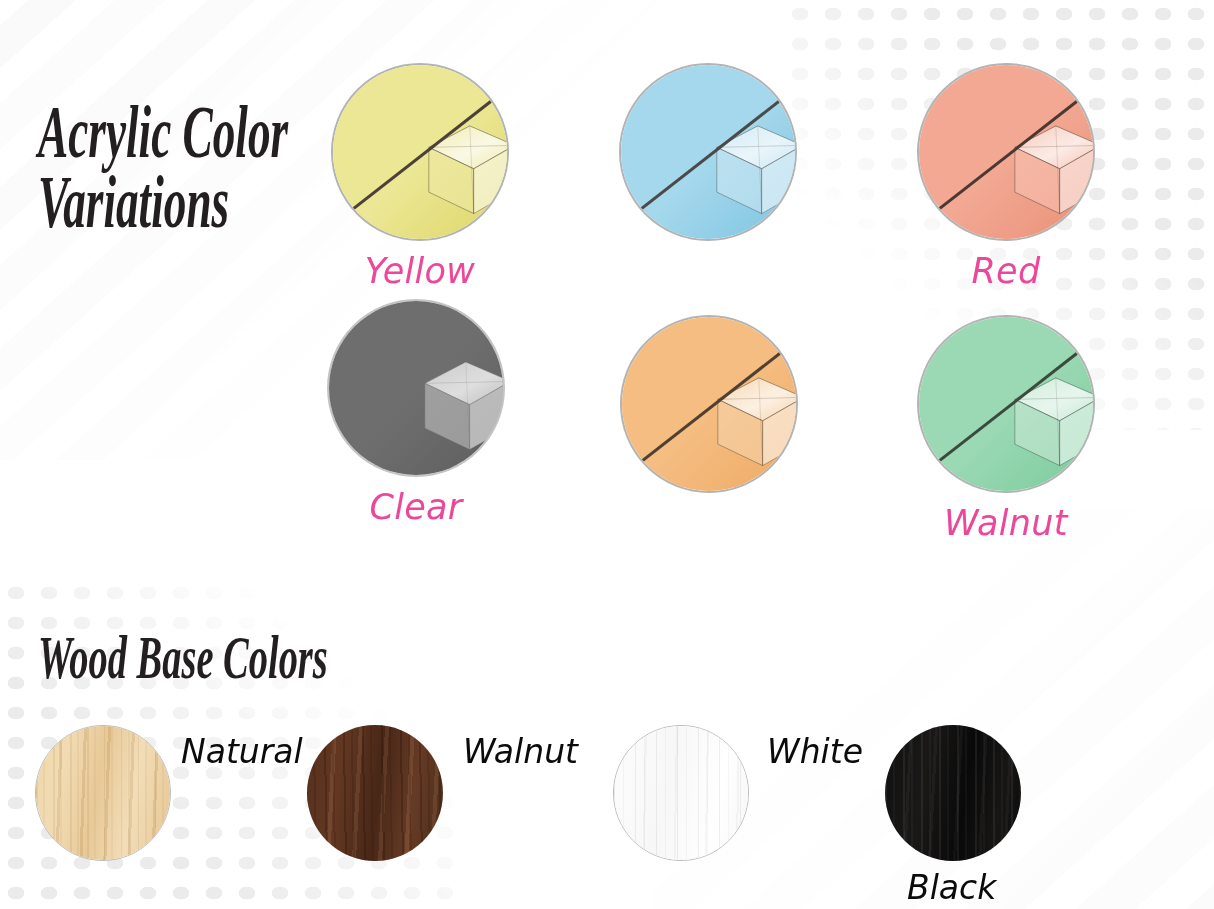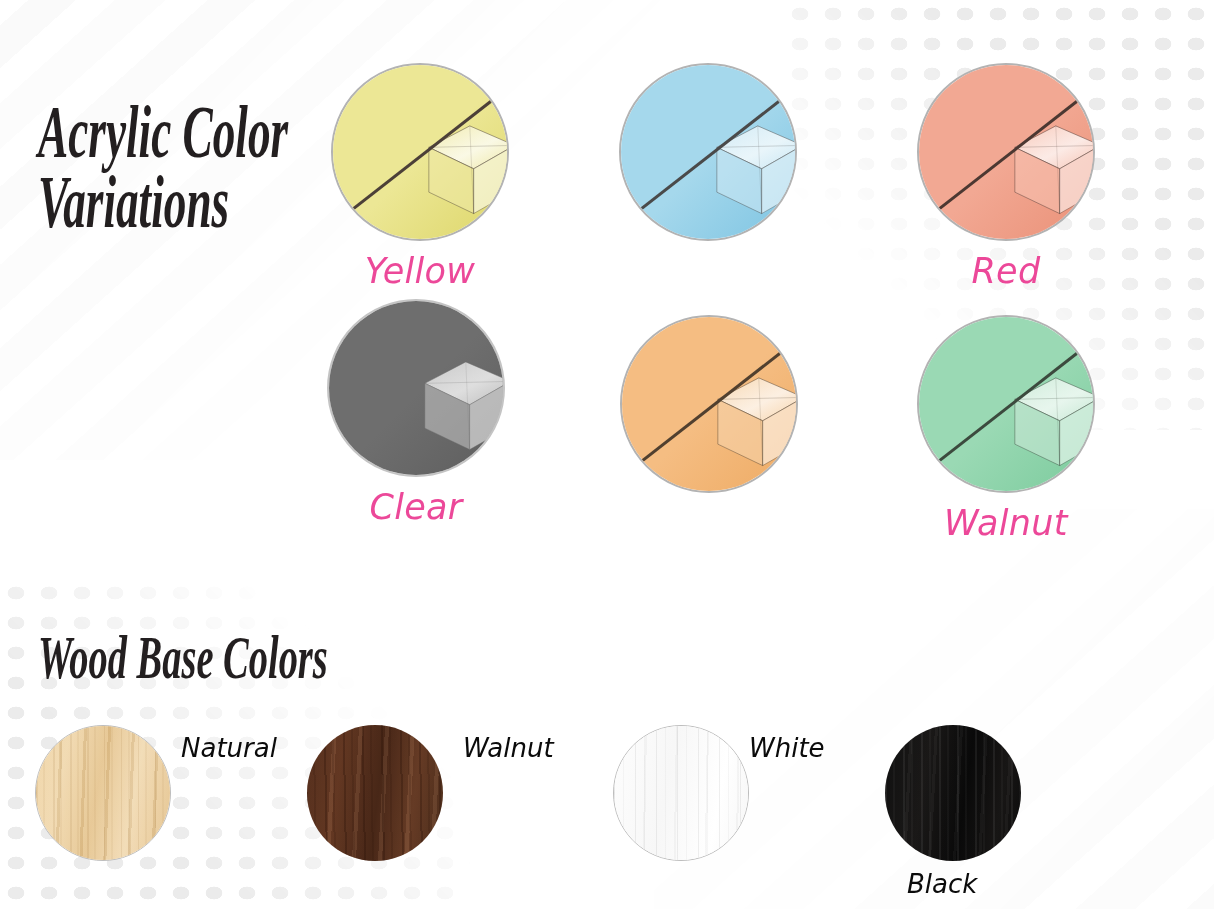--- a/index.html
+++ b/index.html
@@ -175,21 +175,21 @@
     width: 136px;
     height: 136px;
     border-radius: 50%;
     position: relative;
     overflow: hidden;
     flex: 0 0 auto;
     box-sizing: border-box;
   }
   .wood-label {
     font-family: "DejaVu Sans", "Liberation Sans", sans-serif;
-    font-size: 26px;
+    font-size: 33px;
     color: #0b0b0b;
     white-space: nowrap;
     line-height: 1;
     padding-top: 10px;
   }
 
   
   .grain {
     position: absolute;
     inset: 0;
@@ -409,21 +409,21 @@
       <div class="wood-item" style="left: 307px; top: 725px;">
         <div class="wood-disc">
           <div class="grain grain-walnut"></div>
         </div>
         <div class="wood-label" style="margin-left: 20px;">Walnut</div>
       </div>
       <div class="wood-item" style="left: 613px; top: 725px;">
         <div class="wood-disc disc-outline">
           <div class="grain grain-white"></div>
         </div>
-        <div class="wood-label" style="">White</div>
+        <div class="wood-label" style="margin-left: 18px;">White</div>
       </div>
       <div class="wood-item" style="left: 885px; top: 725px; flex-direction: column;">
         <div class="wood-disc">
           <div class="grain grain-black"></div>
         </div>
         <div class="wood-label" style="margin-left: 22px;">Black</div>
       </div>
     </div>
 
 </div>

